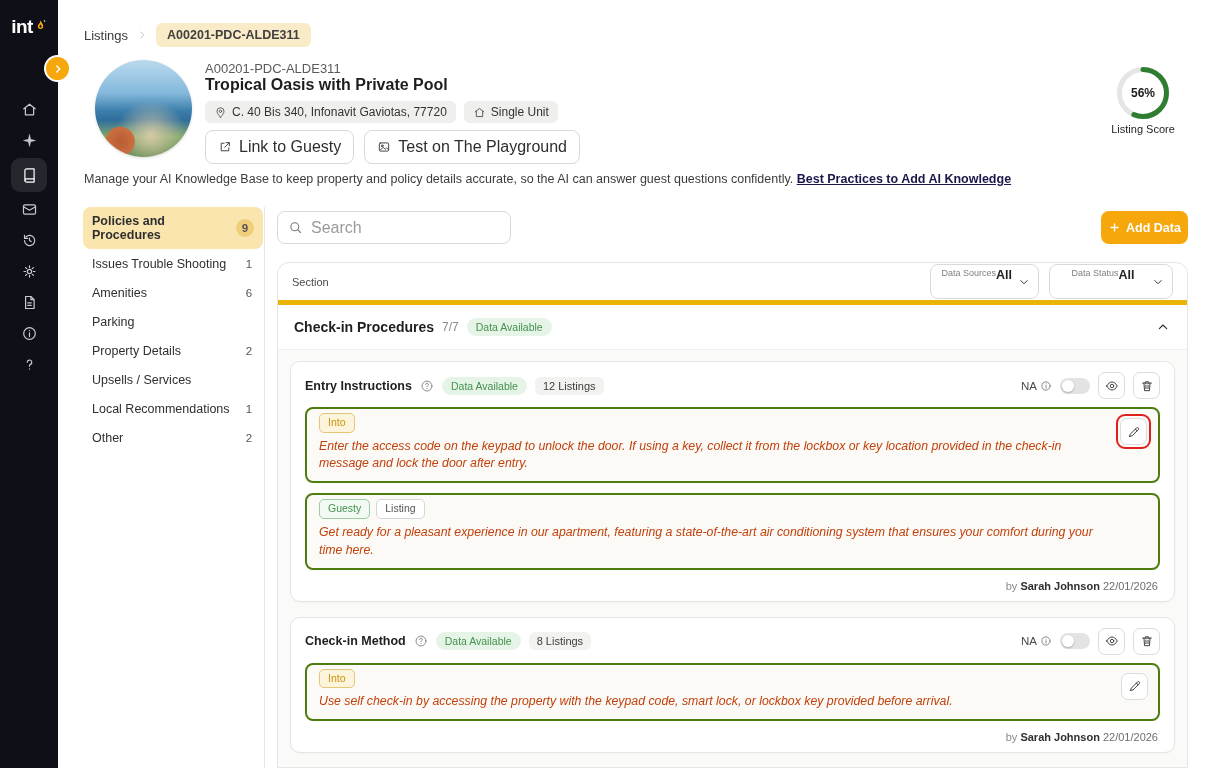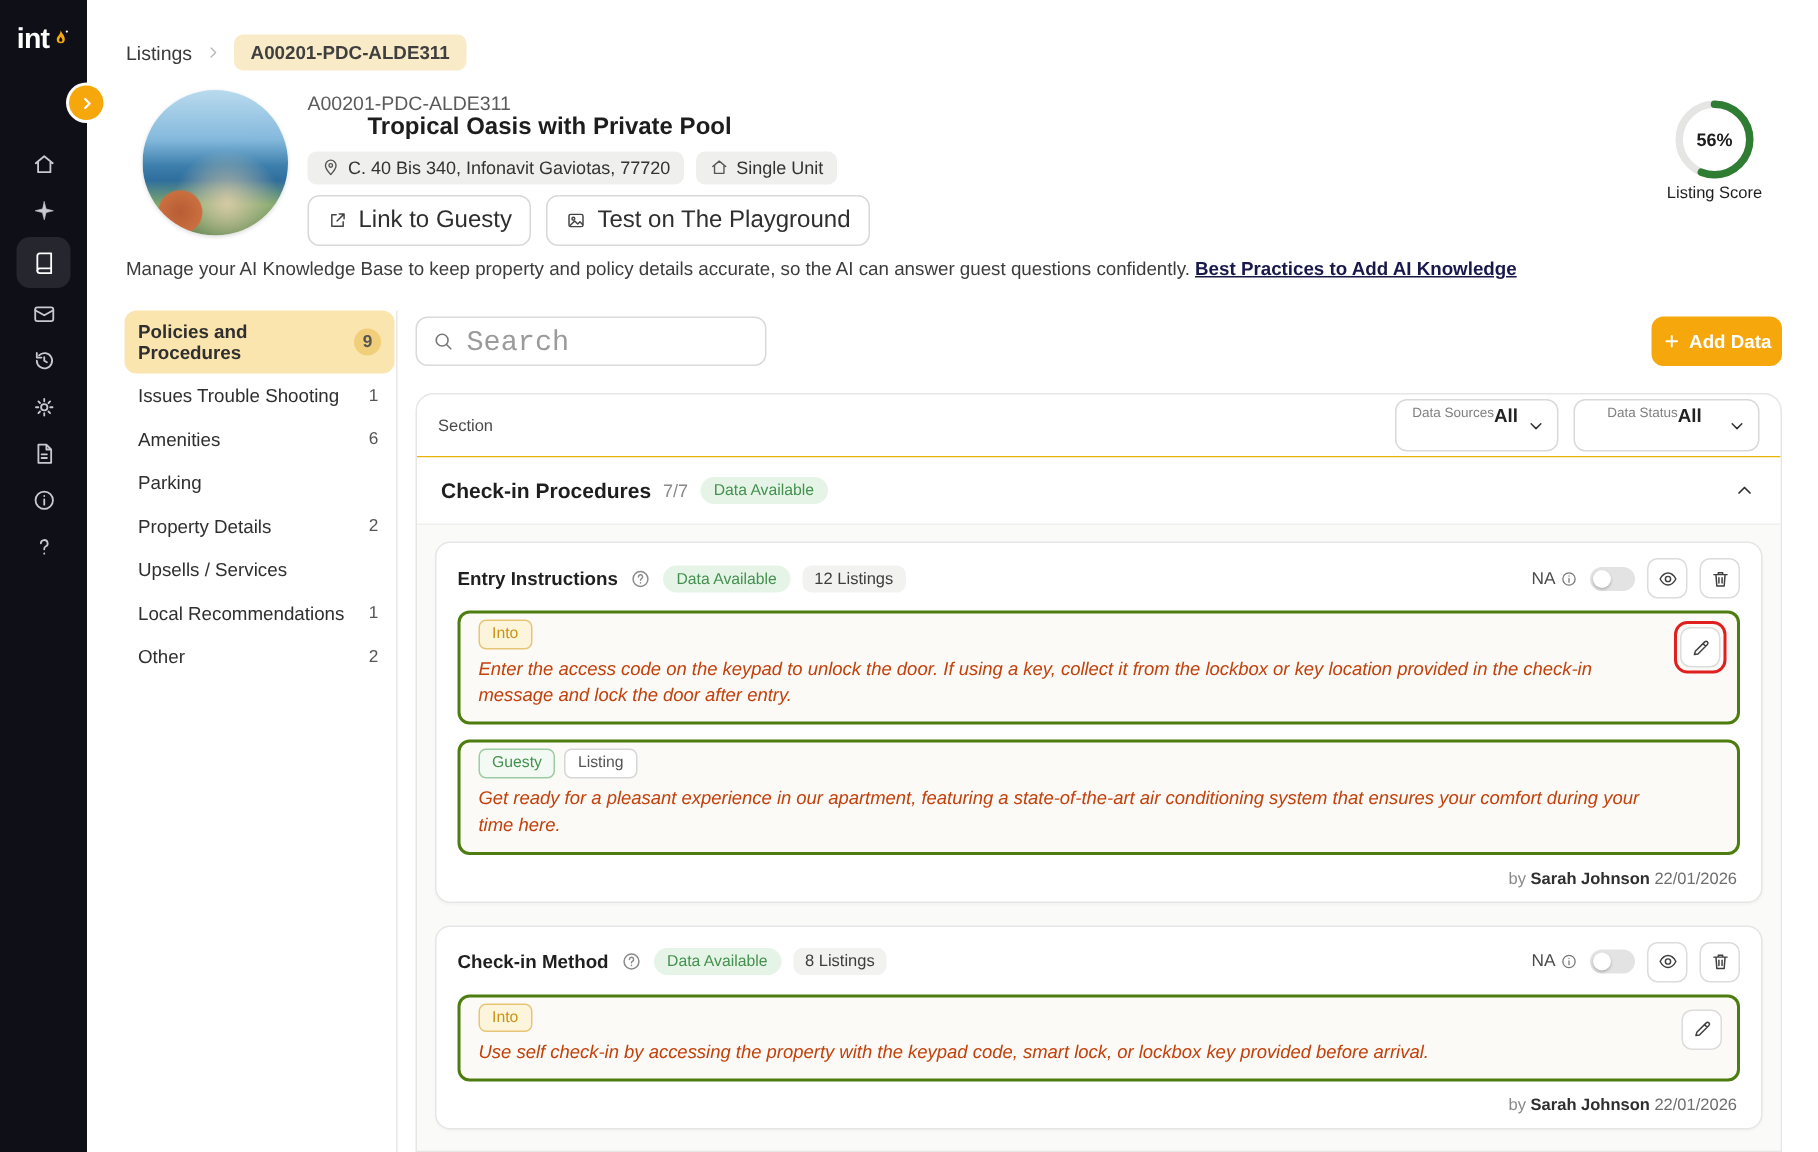--- a/index.html
+++ b/index.html
@@ -33,24 +33,24 @@
 
   
   .photo { position:absolute; left:95px; top:60px; width:97px; height:97px; border-radius:50%;
     background:
       radial-gradient(circle at 26% 84%, #B85C35 0%, #C96F3F 13%, rgba(0,0,0,0) 14%),
       radial-gradient(circle at 58% 78%, rgba(222,205,170,0.9) 0%, rgba(222,205,170,0) 38%),
       linear-gradient(180deg, #B9DAEE 0%, #84B9DC 34%, #3D7FAC 52%, #2F6E9D 62%, #7FA86A 79%, #4E7D45 100%);
     box-shadow: 0 1px 3px rgba(0,0,0,0.15);
   }
   .prop-code  { position:absolute; left:205px; top:61px; font-size:13px; color:#5a5a5a; }
-  .prop-title { position:absolute; left:205px; top:76px; font-size:16px; font-weight:700; color:#1d1d1d;margin-left:40px; }
+  .prop-title { position:absolute; left:205px; top:76px; font-size:16px; font-weight:700; color:#1d1d1d; }
   .chips { position:absolute; left:205px; top:101px; display:flex; gap:8px; }
   .chip { background:#EFEFED; border-radius:6px; padding:4px 9px; font-size:12px; color:#333;
-          display:flex; align-items:flex-start; gap:5px; }
+          display:flex; align-items:center; gap:5px; }
   .chip .ic { width:13px; height:13px; color:#555; }
   .hdr-btns { position:absolute; left:205px; top:130px; display:flex; gap:10px; }
   .btn-outline { border:1px solid #D8D8D8; border-radius:8px; padding:7px 12px; font-size:16px; color:#2e2e2e;
           background:#fff; display:flex; align-items:center; gap:7px; font-weight:500; cursor:pointer; }
   .btn-outline .ic { width:14px; height:14px; color:#444; }
 
   .score { position:absolute; left:1107px; top:66px; width:72px; text-align:center; }
   .score-label { font-size:11px; color:#1f1f1f; margin-top:3px; }
 
   .intro { position:absolute; left:84px; top:172px; font-size:12.5px; color:#3c3c3c; width:1100px; }
@@ -63,32 +63,32 @@
           border-radius:8px; font-size:12.5px; color:#2f2f2f; margin-bottom:1px; cursor:pointer; }
   .cat-item.active { background:#FAE5AE; font-weight:700; }
   .cat-count { font-size:11.5px; color:#555; min-width:10px; text-align:center; }
   .cat-item.active .cat-count { background:#F1CE79; width:18px; height:18px; border-radius:50%;
           display:flex; align-items:center; justify-content:center; font-weight:700; }
 
   
   .search { position:absolute; left:277px; top:211px; width:234px; height:33px; border:1px solid #D9D9D9;
           border-radius:8px; display:flex; align-items:center; padding:0 10px; gap:8px; background:#fff; }
   .search .ic { width:15px; height:15px; color:#777; }
-  .search input { border:none; outline:none; font-size:19px; width:100%; color:#14532d; background:transparent;
-          font-family:Liberation Mono, monospace; }
+  .search input { border:none; outline:none; font-size:16px; width:100%; color:#14532d; background:transparent;
+          font-family:Liberation Sans, sans-serif; }
   .search input::placeholder { color:#9a9a9a; }
   .add-btn { position:absolute; left:1101px; top:211px; height:33px; width:87px; background:#F6A70B; border:none;
           border-radius:8px; color:#fff; font-size:12.5px; font-weight:600; display:flex; align-items:center;
           justify-content:center; gap:5px; cursor:pointer; font-family:"Liberation Sans", sans-serif; }
   .add-btn .ic { width:13px; height:13px; stroke-width:2.4; }
 
   
   .table { position:absolute; left:277px; top:262px; width:911px; height:506px; border:1px solid #E6E6E6;
           border-radius:12px 12px 0 0; background:#fff; overflow:hidden; display:flex; flex-direction:column; }
-  .filter-row { height:42px; flex:0 0 42px; display:flex; align-items:center; padding:0 14px; border-bottom:1px solid #eab308; }
+  .filter-row { height:42px; flex:0 0 42px; display:flex; align-items:center; padding:0 14px; border-bottom:5px solid #eab308; }
   .filter-row .col-label { font-size:11px; color:#4a4a4a; }
   .filter-box { height:35px; border:1px solid #D9D9D9; border-radius:8px; padding:3px 26px 3px 10px; position:relative;
           display:flex; flex-direction:row; justify-content:center; background:#fff; cursor:pointer; }
   .filter-box.first { margin-left:auto; min-width:100px; }
   .filter-box.second { margin-left:10px; min-width:124px; }
   .filter-box .f-label { font-size:9px; color:#808080; line-height:1.2; }
   .filter-box .f-value { font-size:12.5px; font-weight:700; color:#222; line-height:1.2; }
   .filter-box .chev { position:absolute; right:7px; top:50%; margin-top:-7px; color:#333; }
   .filter-box .chev .ic { width:14px; height:14px; }
 

